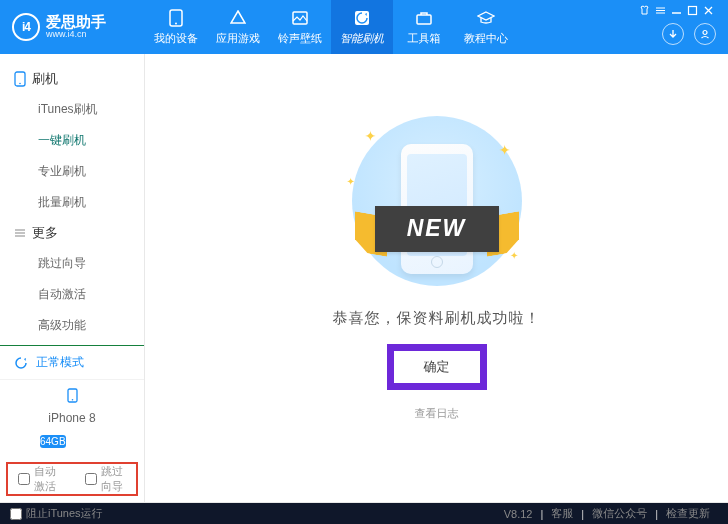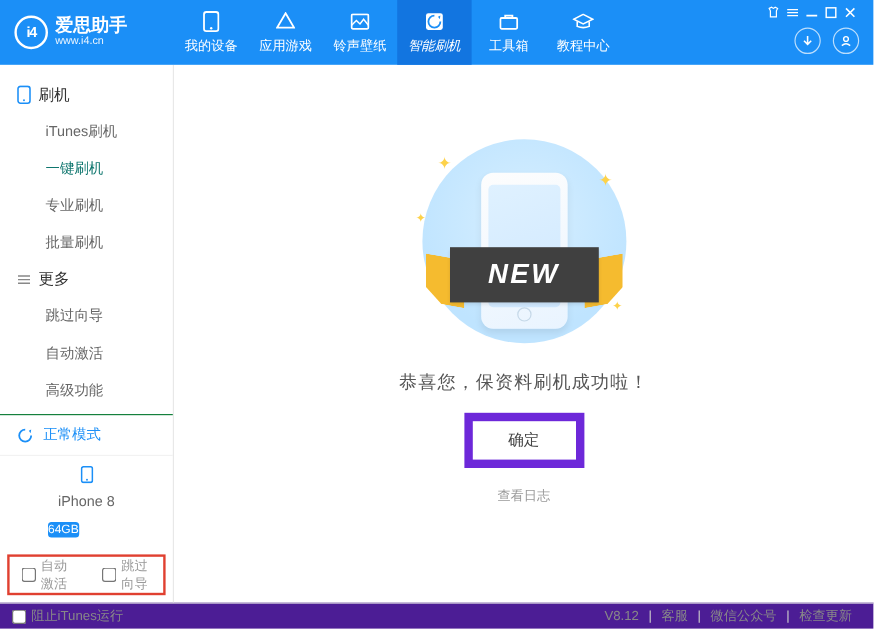--- a/index.html
+++ b/index.html
@@ -40,21 +40,21 @@
 .phone-ill::after { content: ""; position: absolute; bottom: 6px; left: 50%; transform: translateX(-50%); width: 10px; height: 10px; border: 1px solid #c5d8e8; border-radius: 50%; }
 .ribbon { position: absolute; left: 50%; top: 90px; transform: translateX(-50%); width: 160px; height: 56px; }
 .ribbon-tail { position: absolute; top: 8px; width: 32px; height: 40px; background: #f5bb2f; }
 .ribbon-tail.left { left: -2px; transform: skewY(10deg); clip-path: polygon(0 0, 100% 0, 100% 100%, 40% 100%, 0 70%); }
 .ribbon-tail.right { right: -2px; transform: skewY(-10deg); clip-path: polygon(0 0, 100% 0, 100% 70%, 60% 100%, 0 100%); }
 .ribbon-center { position: absolute; left: 18px; right: 18px; top: 0; height: 46px; background: #404040; display: flex; align-items: center; justify-content: center; color: #fff; font-weight: 800; font-size: 23px; letter-spacing: 2px; box-shadow: 0 2px 3px rgba(0,0,0,0.1); font-style: italic; }
 .spark { position: absolute; color: #fdd24a; font-size: 14px; }
 .msg { font-size: 15px; color: #555; margin-bottom: 16px; letter-spacing: 1px; }
 .ok-btn { border: 7px solid #6d28d9; background: #fff; padding: 7px 30px; font-size: 13px; color: #444; cursor: pointer; margin-bottom: 16px; }
 .log-link { color: #999; font-size: 11px; cursor: pointer; }
-.footer { height: 22px; background: #4c1d95; border-top: 1px solid #e8e8e8; display: flex; align-items: center; padding: 0 10px; font-size: 11px; color: #888; }
+.footer { height: 22px; background: #0f172a; border-top: 1px solid #e8e8e8; display: flex; align-items: center; padding: 0 10px; font-size: 11px; color: #888; }
 .footer label { display: flex; align-items: center; gap: 4px; cursor: pointer; }
 .footer .spacer { flex: 1; }
 .footer .seg { padding: 0 8px; cursor: pointer; }
 .footer .div { color: #ccc; }
 input[type=checkbox] { width: 12px; height: 12px; }
 svg { display: block; }
 </style>
 </head>
 <body>
 

